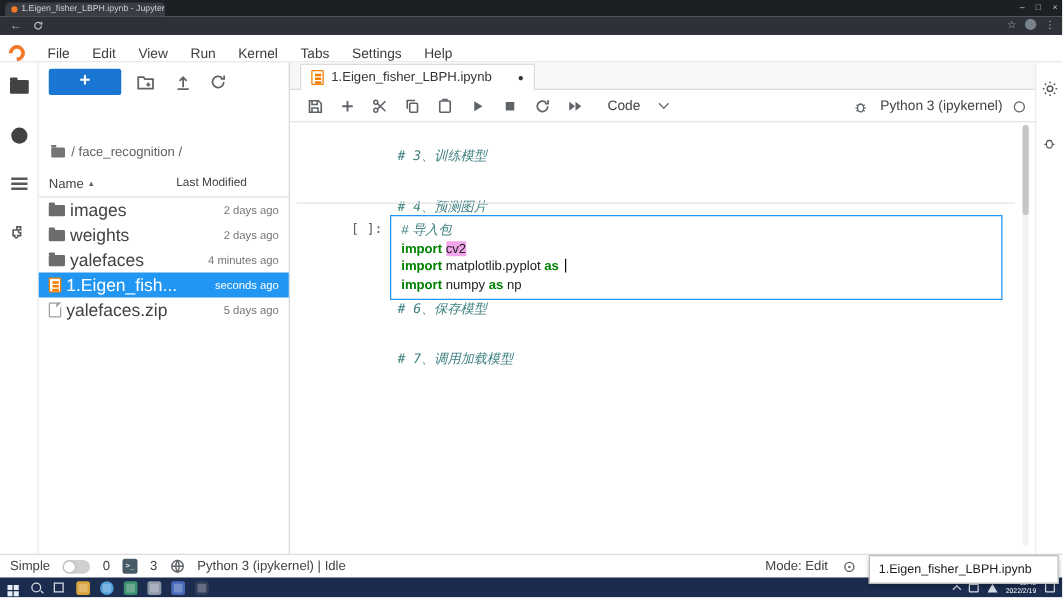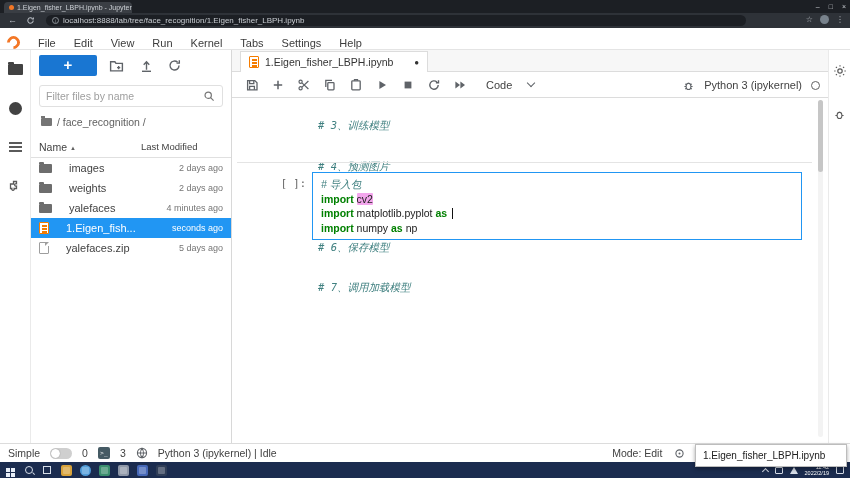--- a/index.html
+++ b/index.html
@@ -42,21 +42,21 @@
   .searchbox input::placeholder{color:#9e9e9e}
   .crumbs{position:absolute;left:10px;top:66px;display:flex;gap:5px;align-items:center;font-size:10.5px;color:#616161}
   .crumb-folder{width:11px;height:8px;background:#757575;border-radius:1px;position:relative}
   .crumb-folder::before{content:"";position:absolute;top:-2px;left:0;width:4px;height:2px;background:#757575}
   .fhead{position:absolute;left:0;right:0;top:88px;height:20px;border-bottom:1px solid #e0e0e0;font-size:10.5px;color:#424242}
   .fh-name{position:absolute;left:8px;top:3px}
   .fh-sort{font-size:6px;color:#616161;margin-left:3px;vertical-align:1px}
   .fh-mod{position:absolute;left:110px;top:3px;font-size:9.5px}
   .frows{position:absolute;left:0;right:0;top:108px}
   .frow{position:relative;height:20px;display:flex;align-items:center;padding-left:8px}
-  .frow .nm{font-size:11px;color:#424242;margin-left:17px;white-space:nowrap}
+  .frow .nm{font-size:14px;color:#424242;margin-left:4px;white-space:nowrap}
   .frow .md{position:absolute;right:8px;font-size:9px;color:#757575}
   .frow.sel{background:#2196f3}
   .frow.sel .nm,.frow.sel .md{color:#fff}
   .fi-folder{width:13px;height:9px;background:#6d6d6d;border-radius:1px;position:relative;flex:0 0 auto}
   .fi-folder::before{content:"";position:absolute;top:-2px;left:0;width:5px;height:2px;background:#6d6d6d;border-radius:1px 1px 0 0}
   .fi-nb{width:10px;height:12px;background:#fff;border:1px solid #f57c00;border-radius:1px;position:relative;flex:0 0 auto}
   .fi-nb::before{content:"";position:absolute;left:1.5px;top:2px;width:5px;height:1.5px;background:#f57c00;box-shadow:0 3px 0 #f57c00,0 6px 0 #f57c00}
   .fi-zip{width:10px;height:12px;background:#fff;border:1px solid #9e9e9e;border-radius:1px;position:relative;flex:0 0 auto}
   .fi-zip::before{content:"";position:absolute;right:-1px;top:-1px;width:0;height:0;border-left:4px solid #9e9e9e;border-top:4px solid #fff;transform:rotate(90deg)}
 
@@ -137,24 +137,20 @@
   </div>
 
   <div class="urlbar">
     <span class="nav-ic" style="left:8px">←</span>
     <span class="nav-ic" style="left:26px">
       <svg class="ic" width="9" height="9" viewBox="0 0 14 14" stroke="#b9bec4" fill="none" stroke-width="1.6">
           <path d="M11.2 7a4.2 4.2 0 1 1-1.3-3"></path>
           <path d="M11.5 2.2v2.6H8.9"></path>
         </svg>
     </span>
-    <div class="urlfield">
-      <span class="info-ic">i</span>
-      <span>localhost:8888/lab/tree/face_recognition/1.Eigen_fisher_LBPH.ipynb</span>
-    </div>
     <div class="url-right">
       <span>☆</span>
       <span class="avatar"></span>
       <span>⋮</span>
     </div>
   </div>
 
   <div class="jl">
 
     <div class="menubar">
@@ -194,29 +190,20 @@
             <path d="M2.8 12.4h8.4"></path>
           </svg>
       </span>
       <span class="fb-ic" style="left:136px">
         <svg class="ic" width="15" height="15" viewBox="0 0 14 14" stroke="#5f6368" fill="none" stroke-width="1.3">
             <path d="M11.2 7a4.2 4.2 0 1 1-1.3-3"></path>
             <path d="M11.5 2.2v2.6H8.9"></path>
           </svg>
       </span>
 
-      <div class="searchbox">
-        <input placeholder="Filter files by name" style="">
-        <span>
-          <svg class="ic" width="13" height="13" viewBox="0 0 14 14" stroke="#757575" fill="none" stroke-width="1.3">
-              <circle cx="5.6" cy="5.6" r="3.4"></circle>
-              <path d="M8.2 8.2l3.2 3.2"></path>
-            </svg>
-        </span>
-      </div>
 
       <div class="crumbs">
         <span class="crumb-folder"></span>
         <span>/ face_recognition /</span>
       </div>
 
       <div class="fhead">
         <span class="fh-name"><span>Name</span><span class="fh-sort">▲</span></span>
         <span class="fh-mod">Last Modified</span>
       </div>

